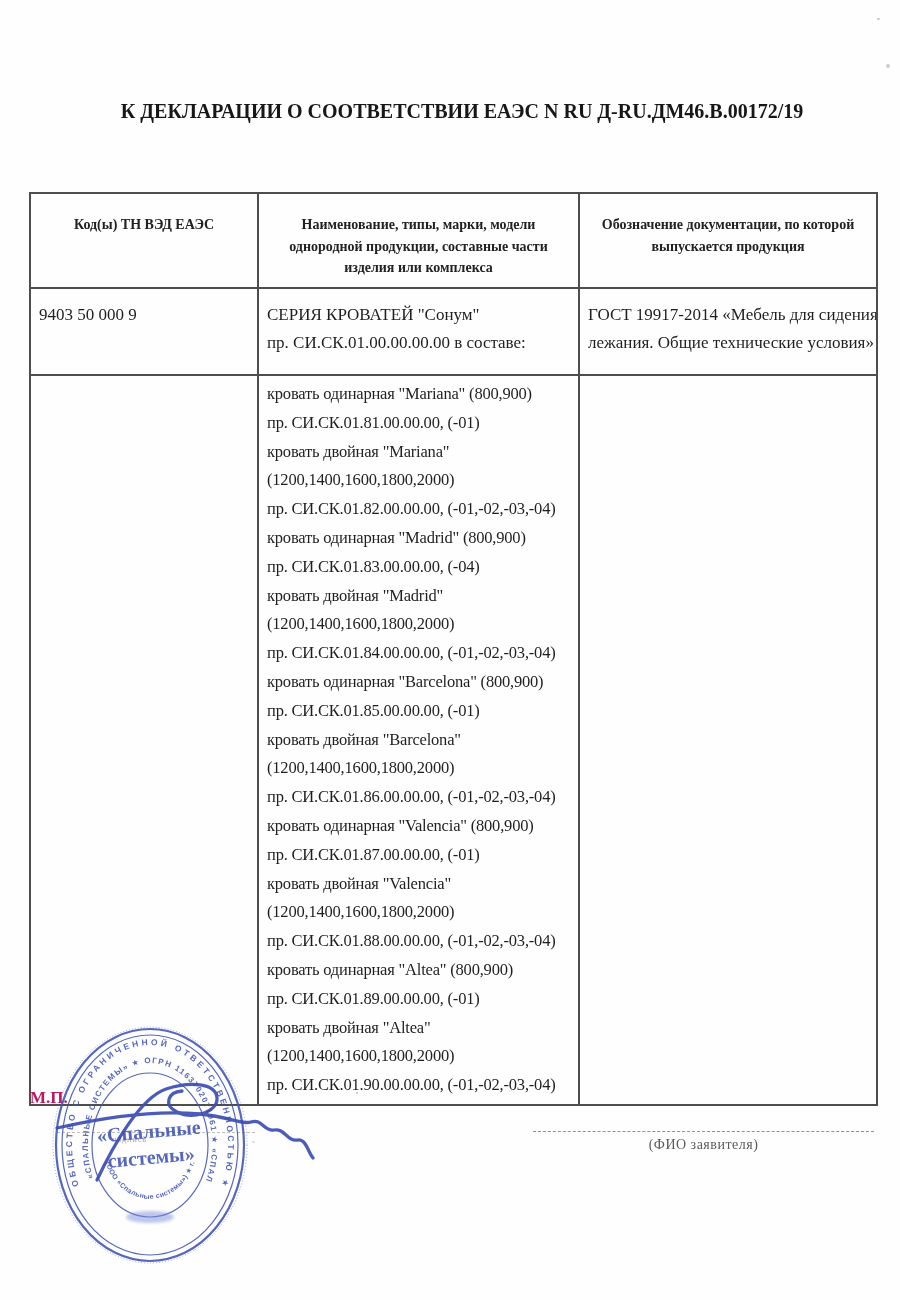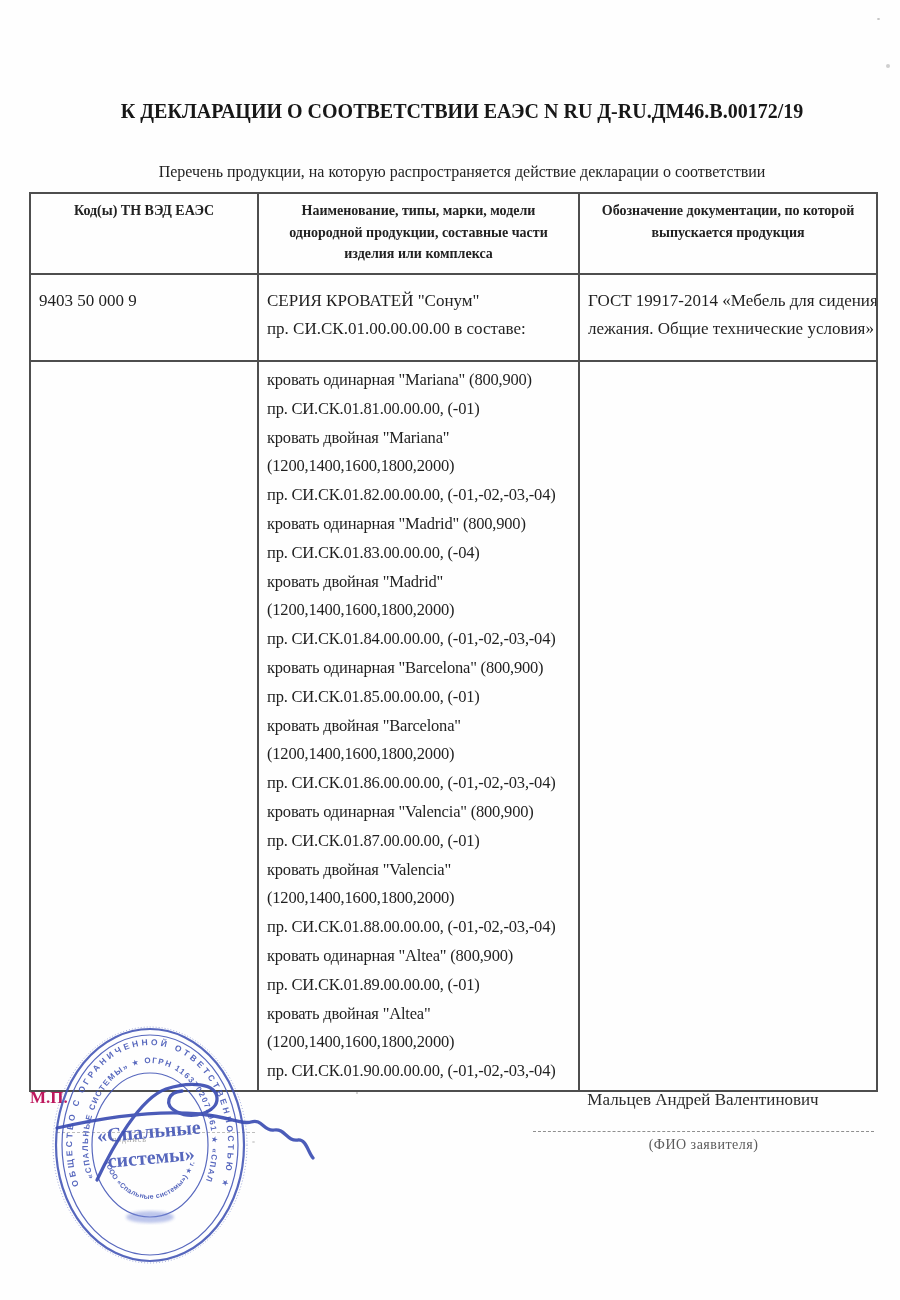--- a/index.html
+++ b/index.html
@@ -20,21 +20,21 @@
   
   table.products{
     position:absolute;left:29px;top:192px;width:847px;
     border-collapse:collapse;table-layout:fixed;
   }
   .products th,.products td{
     border:2px solid #4e4e4e;vertical-align:top;overflow:hidden;
   }
   .products thead th{
     font-size:14px;font-weight:bold;text-align:center;
-    padding:6px 8px 8px;line-height:1.55;color:#222;height:58px;box-sizing:border-box;
+    padding:20px 8px 8px;line-height:1.55;color:#222;height:58px;box-sizing:border-box;
   }
   .products td{padding:4px 4px 4px 8px;}
   tr.r1 td{height:87px;box-sizing:border-box;font-size:17px;line-height:27.5px;padding-top:12px;}
   tr.r2 td{height:721px;box-sizing:border-box;font-size:16.5px;line-height:28.8px;padding-top:4px;letter-spacing:-.2px;}
   .cell-line{white-space:nowrap;}
   .code-cell{font-size:17px;line-height:27.5px;}
 
   
   .mp-label{position:absolute;left:30px;top:1088px;font-size:17px;font-weight:bold;color:#be185d;}
   .left-sign-line{position:absolute;left:57px;top:1132px;width:198px;border-top:1px dashed #bdbdbd;}
@@ -55,21 +55,20 @@
   .sp2{left:886px;top:64px;width:4px;height:4px;background:#cfcfcf;}
   .sp3{left:356px;top:1092px;width:2px;height:2px;}
   .sp4{left:252px;top:1141px;width:3px;height:2px;background:#d6d6d6;}
 </style>
 </head>
 <body>
 
 <div class="page">
 
   <div class="doc-title t3">К ДЕКЛАРАЦИИ О СООТВЕТСТВИИ ЕАЭС N RU Д-RU.ДМ46.В.00172/19</div>
-  <div class="subtitle">Перечень продукции, на которую распространяется действие декларации о соответствии</div>
 
   <table class="products">
     <colgroup>
       <col style="width:228px">
         <col style="width:321px">
         <col style="width:298px">
     </colgroup>
     <thead>
       <tr>
         <th>Код(ы) ТН ВЭД ЕАЭС</th>
@@ -160,21 +159,20 @@
     <ellipse cx="100" cy="192" rx="24" ry="6" fill="#6b7fd4" opacity=".5" filter="url(#smudge)"></ellipse>
   </svg>
 
   <svg class="sig-svg" viewBox="0 0 340 160">
     <g stroke="#3c4eb3" stroke-width="3.3" fill="none" stroke-linecap="round" opacity=".92">
       <path d="M 97 140 C 113 106, 140 58, 166 49 C 190 41, 216 43, 217 58 C 218 72, 193 80, 177 72 C 163 65, 168 52, 182 51"></path>
       <path d="M 57 88 C 105 77, 158 70, 200 74 C 230 77, 243 85, 251 82 C 262 78, 264 92, 274 90 C 285 88, 287 102, 298 100 C 306 99, 308 112, 313 118"></path>
     </g>
   </svg>
 
-  <div class="declarant-name">Мальцев Андрей Валентинович</div>
   <div class="name-underline"></div>
   <div class="name-caption">(ФИО заявителя)</div>
 
   <div class="speck sp1"></div>
   <div class="speck sp2"></div>
   <div class="speck sp3"></div>
   <div class="speck sp4"></div>
 
 </div>
 

